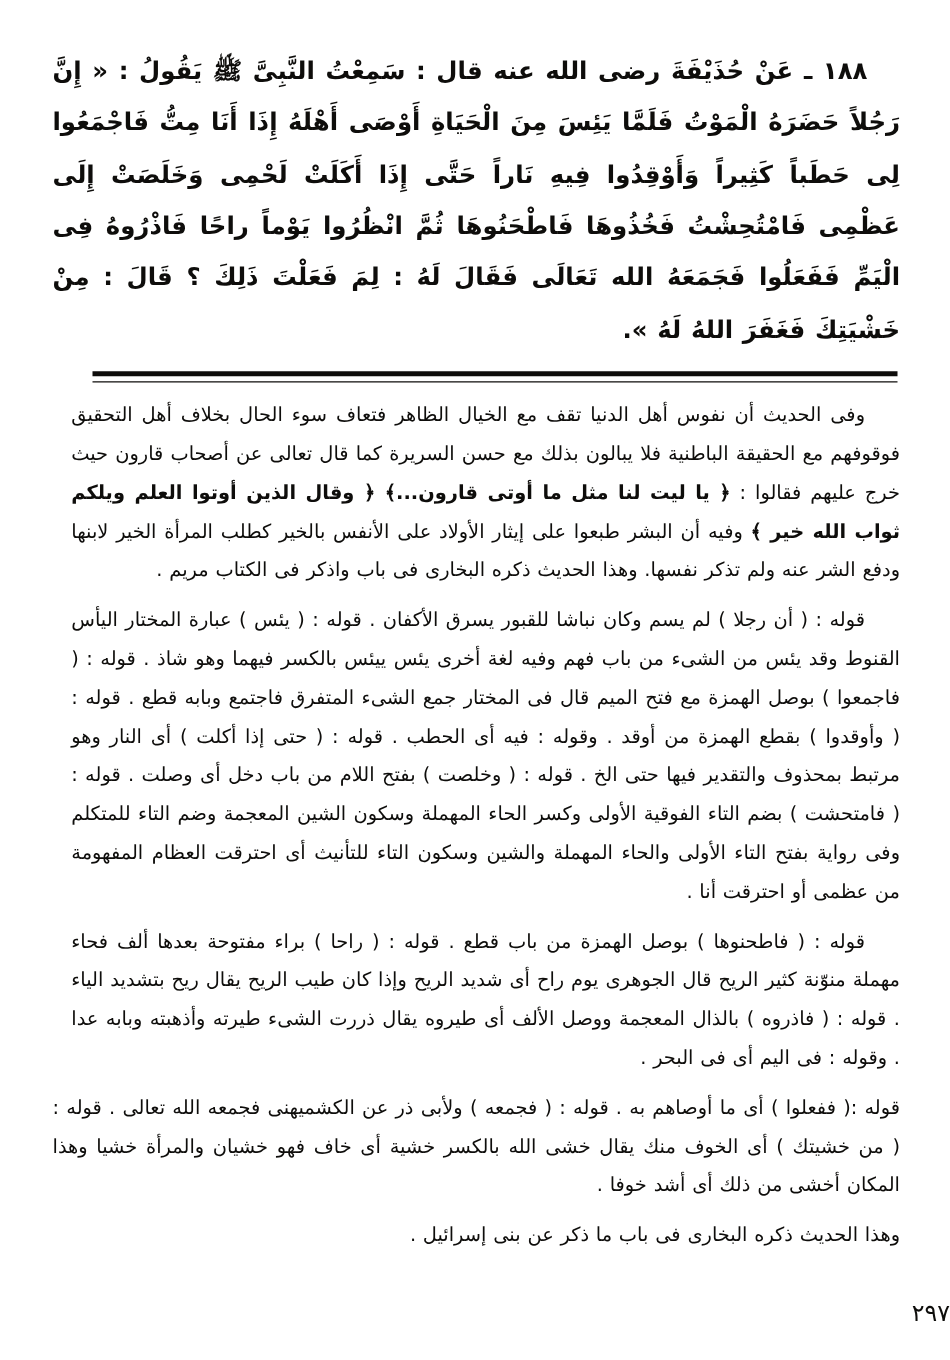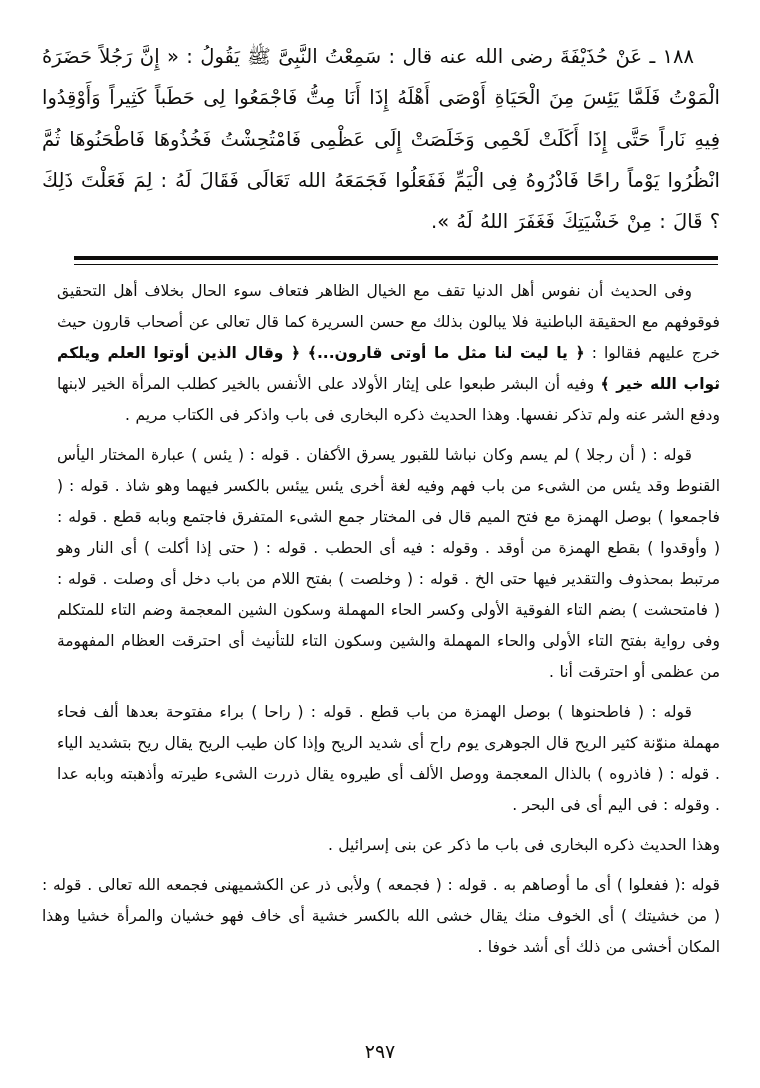--- a/index.html
+++ b/index.html
@@ -20,21 +20,21 @@
     width: 760px;
     height: 1088px;
     background: #ffffff;
     padding: 36px 40px 0 42px;
     overflow: hidden;
   }
   
   .hadith {
     margin: 0;
     font-size: 19.5px;
-    font-weight: 400;
+    font-weight: 700;
     line-height: 2.12;
     text-align: justify;
     text-indent: 26px;
     word-spacing: 1px;
   }
   
   .divider {
     height: 4px;
     margin: 13px 2px 11px 32px;
     border-top: 4px solid #0e0d0b;
@@ -50,38 +50,38 @@
     word-spacing: 0.5px;
   }
   .commentary p.indent { text-indent: 28px; margin-left: 15px; }
   .commentary .bold { font-weight: 700; }
   
   .page-number {
     position: absolute;
     bottom: 26px;
     left: 0;
     right: 0;
-    text-align: center;
+    text-align: right;
     font-size: 19px;
     font-weight: 400;
     letter-spacing: 1px;
   }
 </style>
 </head>
 <body style="color: rgb(14, 13, 11);">
 
 <div class="book-page" style="background: rgb(255, 255, 255);">
 
   <p class="hadith"><span>١٨٨</span><span> ـ </span><span>عَنْ حُذَيْفَةَ رضى الله عنه قال : سَمِعْتُ النَّبِىَّ ﷺ يَقُولُ : « إِنَّ رَجُلاً حَضَرَهُ الْمَوْتُ فَلَمَّا يَئِسَ مِنَ الْحَيَاةِ أَوْصَى أَهْلَهُ إِذَا أَنَا مِتُّ فَاجْمَعُوا لِى حَطَباً كَثِيراً وَأَوْقِدُوا فِيهِ نَاراً حَتَّى إِذَا أَكَلَتْ لَحْمِى وَخَلَصَتْ إِلَى عَظْمِى فَامْتُحِشْتُ فَخُذُوهَا فَاطْحَنُوهَا ثُمَّ انْظُرُوا يَوْماً راحًا فَاذْرُوهُ فِى الْيَمِّ فَفَعَلُوا فَجَمَعَهُ الله تَعَالَى فَقَالَ لَهُ : لِمَ فَعَلْتَ ذَلِكَ ؟ قَالَ : مِنْ خَشْيَتِكَ فَغَفَرَ اللهُ لَهُ ».</span></p>
 
   <div class="divider"></div>
 
   <div class="commentary">
       <p class="indent"><span class="">وفى الحديث أن نفوس أهل الدنيا تقف مع الخيال الظاهر فتعاف سوء الحال بخلاف أهل التحقيق فوقوفهم مع الحقيقة الباطنية فلا يبالون بذلك مع حسن السريرة كما قال تعالى عن أصحاب قارون حيث خرج عليهم فقالوا : </span><span class="bold">﴿ يا ليت لنا مثل ما أوتى قارون...﴾ ﴿ وقال الذين أوتوا العلم ويلكم ثواب الله خير ﴾</span><span class=""> وفيه أن البشر طبعوا على إيثار الأولاد على الأنفس بالخير كطلب المرأة الخير لابنها ودفع الشر عنه ولم تذكر نفسها. وهذا الحديث ذكره البخارى فى باب واذكر فى الكتاب مريم .</span></p>
       <p class="indent"><span class="">قوله : ( أن رجلا ) لم يسم وكان نباشا للقبور يسرق الأكفان . قوله : ( يئس ) عبارة المختار اليأس القنوط وقد يئس من الشىء من باب فهم وفيه لغة أخرى يئس ييئس بالكسر فيهما وهو شاذ . قوله : ( فاجمعوا ) بوصل الهمزة مع فتح الميم قال فى المختار جمع الشىء المتفرق فاجتمع وبابه قطع . قوله : ( وأوقدوا ) بقطع الهمزة من أوقد . وقوله : فيه أى الحطب . قوله : ( حتى إذا أكلت ) أى النار وهو مرتبط بمحذوف والتقدير فيها حتى الخ . قوله : ( وخلصت ) بفتح اللام من باب دخل أى وصلت . قوله : ( فامتحشت ) بضم التاء الفوقية الأولى وكسر الحاء المهملة وسكون الشين المعجمة وضم التاء للمتكلم وفى رواية بفتح التاء الأولى والحاء المهملة والشين وسكون التاء للتأنيث أى احترقت العظام المفهومة من عظمى أو احترقت أنا .</span></p>
       <p class="indent"><span class="">قوله : ( فاطحنوها ) بوصل الهمزة من باب قطع . قوله : ( راحا ) براء مفتوحة بعدها ألف فحاء مهملة منوّنة كثير الريح قال الجوهرى يوم راح أى شديد الريح وإذا كان طيب الريح يقال ريح بتشديد الياء . قوله : ( فاذروه ) بالذال المعجمة ووصل الألف أى طيروه يقال ذررت الشىء طيرته وأذهبته وبابه عدا . وقوله : فى اليم أى فى البحر .</span></p>
+      <p class=""><span class="">قوله :( ففعلوا ) أى ما أوصاهم به . قوله : ( فجمعه ) ولأبى ذر عن الكشميهنى فجمعه الله تعالى . قوله : ( من خشيتك ) أى الخوف منك يقال خشى الله بالكسر خشية أى خاف فهو خشيان والمرأة خشيا وهذا المكان أخشى من ذلك أى أشد خوفا .</span></p>
       <p class=""><span class="">وهذا الحديث ذكره البخارى فى باب ما ذكر عن بنى إسرائيل .</span></p>
-      <p class=""><span class="">قوله :( ففعلوا ) أى ما أوصاهم به . قوله : ( فجمعه ) ولأبى ذر عن الكشميهنى فجمعه الله تعالى . قوله : ( من خشيتك ) أى الخوف منك يقال خشى الله بالكسر خشية أى خاف فهو خشيان والمرأة خشيا وهذا المكان أخشى من ذلك أى أشد خوفا .</span></p>
     </div>
 
   <div class="page-number">٢٩٧</div>
 
 </div>
 
 </body></html>

